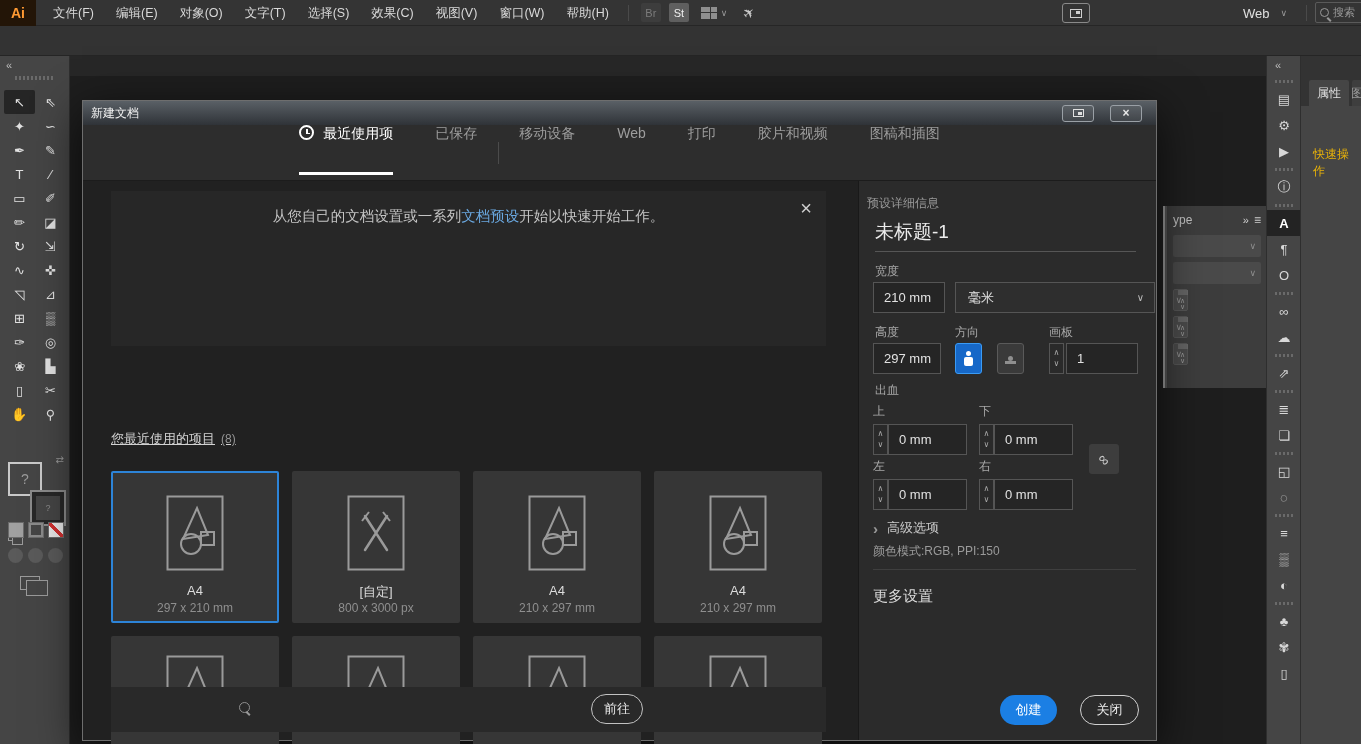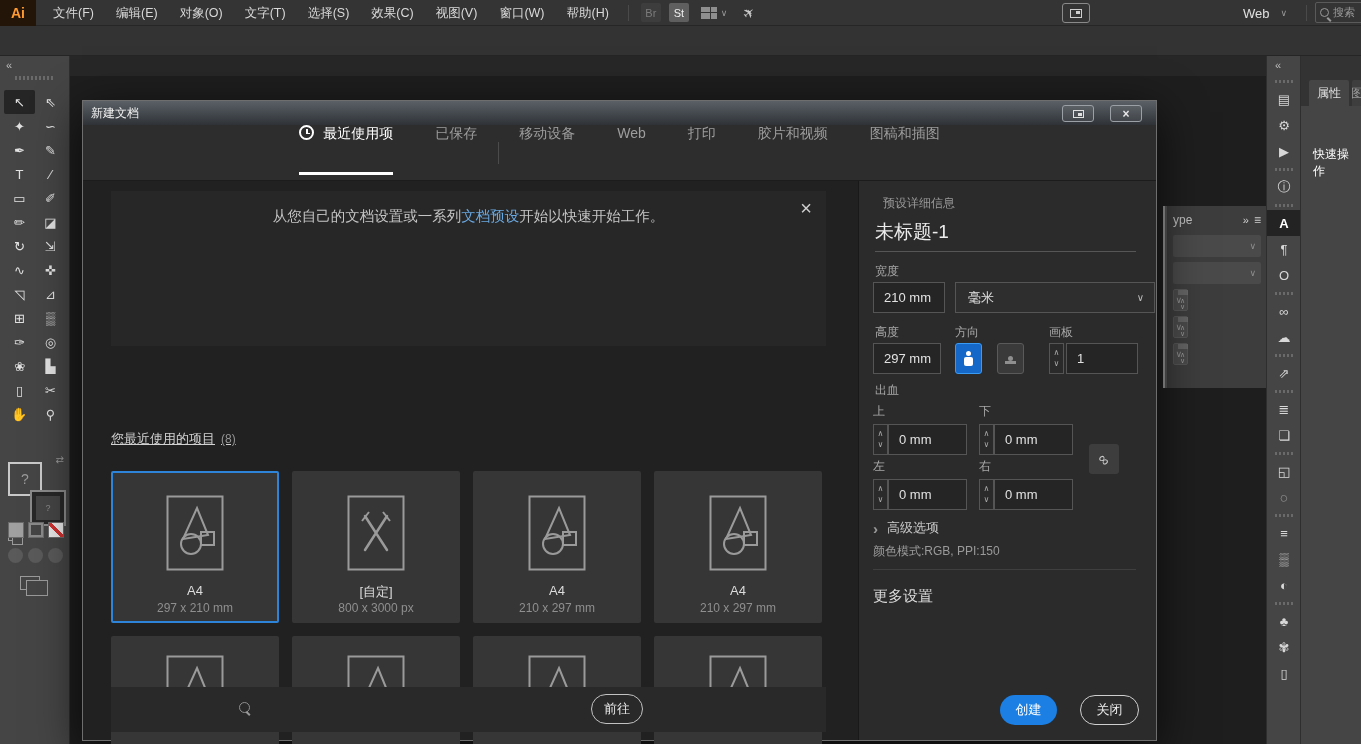--- a/index.html
+++ b/index.html
@@ -88,41 +88,41 @@
       background:repeating-linear-gradient(90deg,#6a6a6a 0 2px,transparent 2px 4px); }
 
   
   .rpanel { position:absolute; top:56px; left:1300px; right:0; bottom:0; background:#333;
             border-left:1px solid #2e2e2e; z-index:5; }
   .rp-tabs { position:absolute; top:24px; left:0; right:0; height:26px; display:flex; gap:3px; padding-left:8px; }
   .rp-tab { min-width:40px; padding:0 6px; background:#454545; color:#e0e0e0; font-size:12px;
             display:flex; align-items:center; justify-content:center; border-radius:2px 2px 0 0; }
   .rp-tab.partial { min-width:10px; width:10px; padding:0 2px; overflow:hidden; background:#3e3e3e; color:#9a9a9a; }
   .rp-body { position:absolute; top:50px; left:0; right:0; bottom:0; background:#454545; }
-  .rp-quick { padding:40px 11px 0 12px; font-size:12px; color:#ffffff;font-family:Liberation Serif, serif; }
+  .rp-quick { padding:40px 11px 0 12px; font-size:12px; color:#eab308;font-family:Liberation Serif, serif; }
 
   
   .ppanel { position:absolute; left:1163px; top:206px; width:103px; height:182px; background:#3d3d3d;
             border-left:2px solid #9a9a9a; box-shadow:inset 2px 0 0 #555; z-index:4; padding:4px 5px 0 8px; }
   .pp-head { display:flex; align-items:center; height:20px; font-size:12px; color:#c0c0c0; }
   .pp-head .sp { margin-left:auto; font-size:11px; color:#cfcfcf; letter-spacing:-1px; }
   .pp-head .mn { margin-left:6px; font-size:12px; color:#cfcfcf; }
   .pp-rows > div.pp-row { height:22px; background:#4a4a4a; border-radius:2px; margin-top:5px;
             position:relative; display:flex; align-items:center; }
   .pp-row .chev { position:absolute; right:5px; font-size:9px; color:#8f8f8f; }
   .pp-row .mini-step { display:none; margin-left:4px; flex-direction:column; font-size:7px;
                        line-height:6px; color:#9a9a9a; }
   .pp-row.stepper .mini-step { display:flex; }
   .pp-row.stepper::before { content:""; width:10px; height:10px; margin-left:4px; background:#7d7d7d; opacity:.5; }
 
   
   .dlg { position:absolute; left:82px; top:100px; width:1075px; height:641px; background:#222;
          border:1px solid #6e6e6e; box-shadow:0 12px 44px rgba(0,0,0,.7); z-index:10; }
   .dlg-titlebar { height:24px; background:linear-gradient(#5a6066,#2f3338); display:flex;
-                  padding:4px 8px; }
+                  align-items:center; padding:4px 8px; }
   .dlg-title { font-size:12px; color:#f2f2f2; }
   .tb-btns { margin-left:auto; display:flex; gap:16px; margin-right:6px; }
   .tb-btn { width:32px; height:17px; border:1px solid #9aa0a6; border-radius:3px;
             background:rgba(255,255,255,.06); display:flex; align-items:center; justify-content:center;
             color:#e8e8e8; font-size:12px; font-weight:bold; line-height:1; }
   .tb-btn .winic { width:11px; height:8px; border:1px solid #e0e0e0; position:relative; display:block; }
   .tb-btn .winic::after { content:""; position:absolute; right:1px; bottom:1px; width:4px; height:3px; background:#e0e0e0; }
 
   .dlg-tabs { height:56px; background:#2d2d2d; display:flex; align-items:center; justify-content:center;
               gap:42px; border-bottom:1px solid #1c1c1c; }
@@ -166,21 +166,21 @@
   .stockbar { position:absolute; left:28px; top:506px; width:715px; height:45px; background:#292929; }
   .stockbar .mag { position:absolute; left:128px; top:15px; width:11px; height:11px; border-color:#8f8f8f; }
   .stock-input { position:absolute; left:146px; top:8px; width:210px; height:28px; background:transparent;
                  border:none; border-bottom:1px solid #555; color:#bbb; font-style:italic; font-size:14px;
                  font-family:"Liberation Sans","DejaVu Sans",sans-serif; outline:none; }
   .stock-input::placeholder { color:#8a8a8a; }
   .stock-btn { position:absolute; left:480px; top:7px; width:52px; height:30px; border:1.5px solid #c2c2c2;
                border-radius:16px; background:transparent; color:#e8e8e8; font-size:13px; }
 
   
-  .ps-header { position:absolute; left:24px; top:14px; font-size:12px; color:#9a9a9a; }
+  .ps-header { position:absolute; left:8px; top:14px; font-size:12px; color:#9a9a9a; }
   .ps-name { position:absolute; left:16px; top:38px; font-size:19px; color:#ececec; }
   .ps-name-line { position:absolute; left:16px; right:20px; top:70px; border-bottom:1px solid #565656; }
   .lbl { font-size:12px; color:#a8a8a8; }
   .abs { position:absolute; }
   .inbox { background:#252525; border:1px solid #555; color:#e2e2e2; font-size:13px;
            height:31px; line-height:29px; padding-left:10px; }
   .ddbox { background:#2e2e2e; border:1px solid #555; color:#e2e2e2; font-size:13px; height:31px;
            line-height:29px; padding-left:12px; position:relative; }
   .ddbox .chev { position:absolute; right:10px; top:0; line-height:29px; font-size:10px; color:#bbb; }
   .stepper { width:15px; height:31px; background:#2a2a2a; border:1px solid #555; display:flex;

